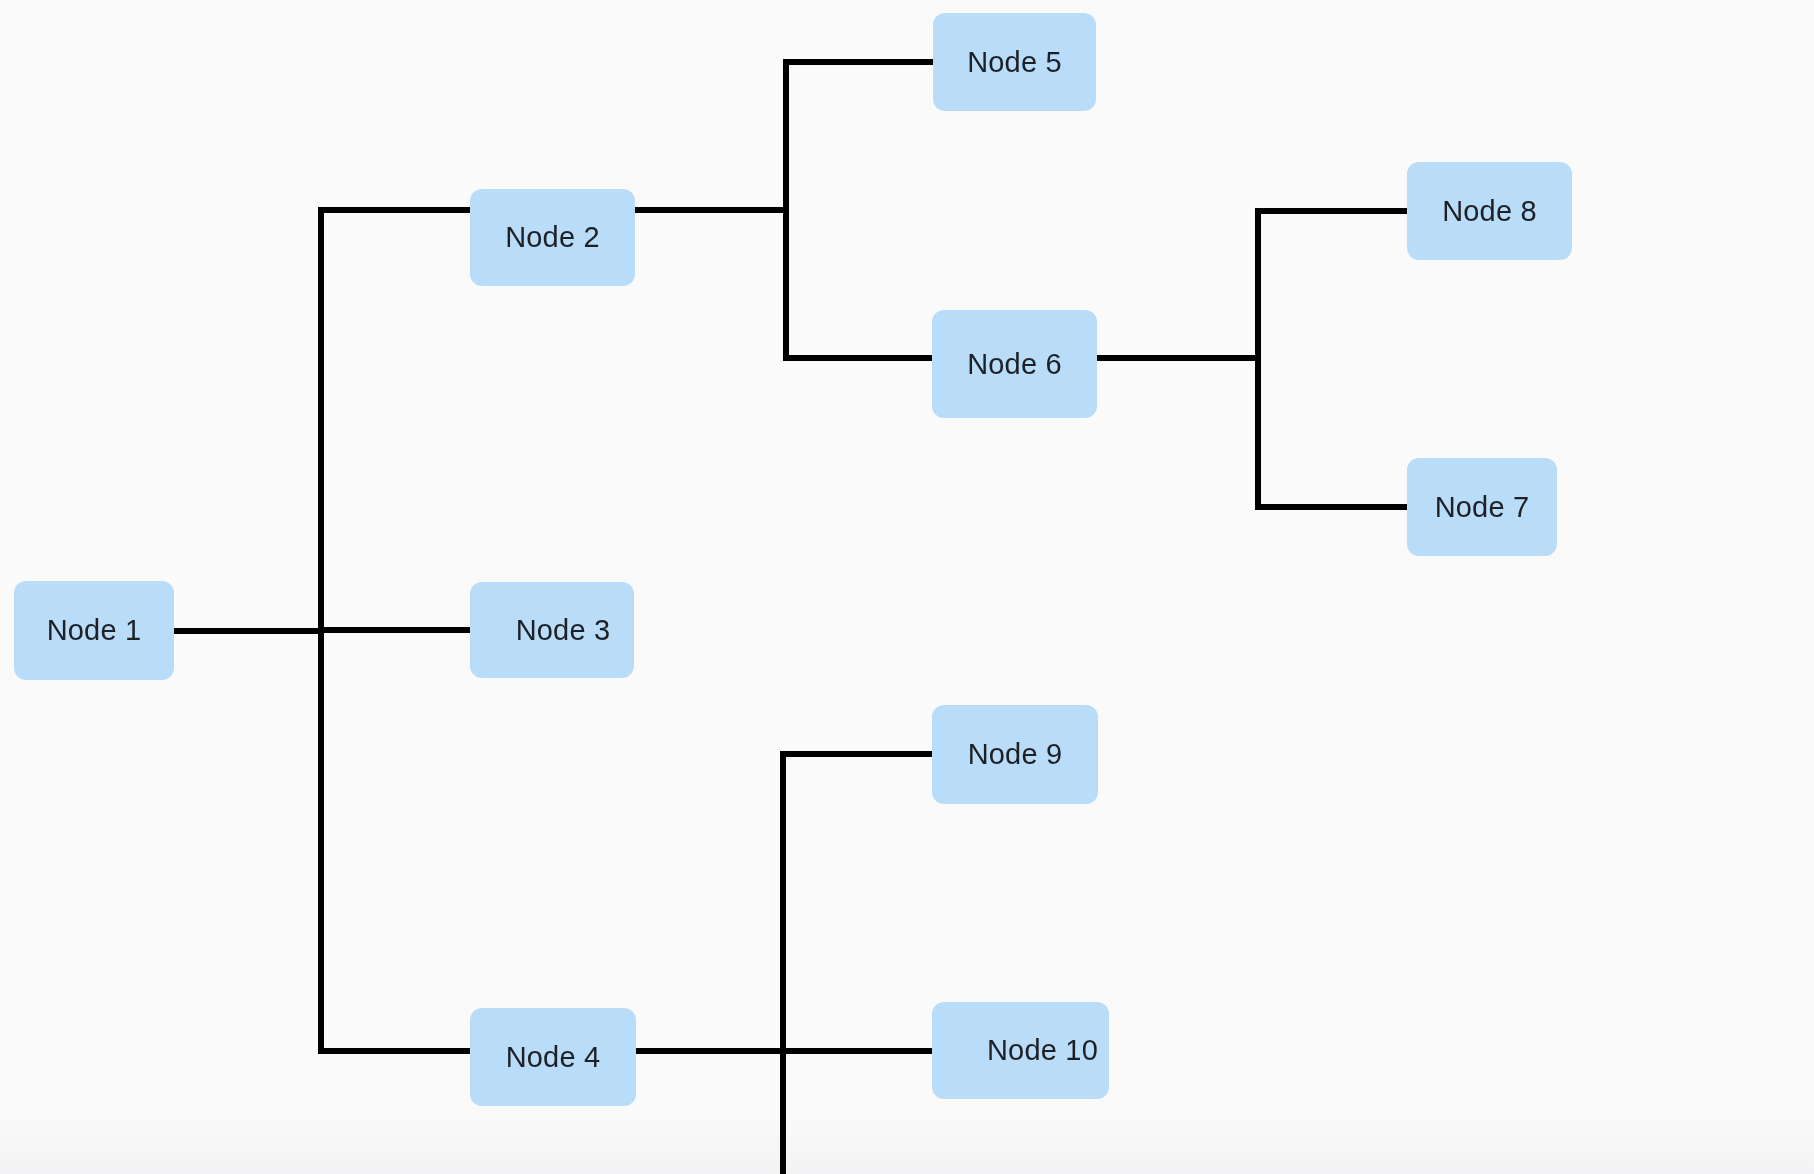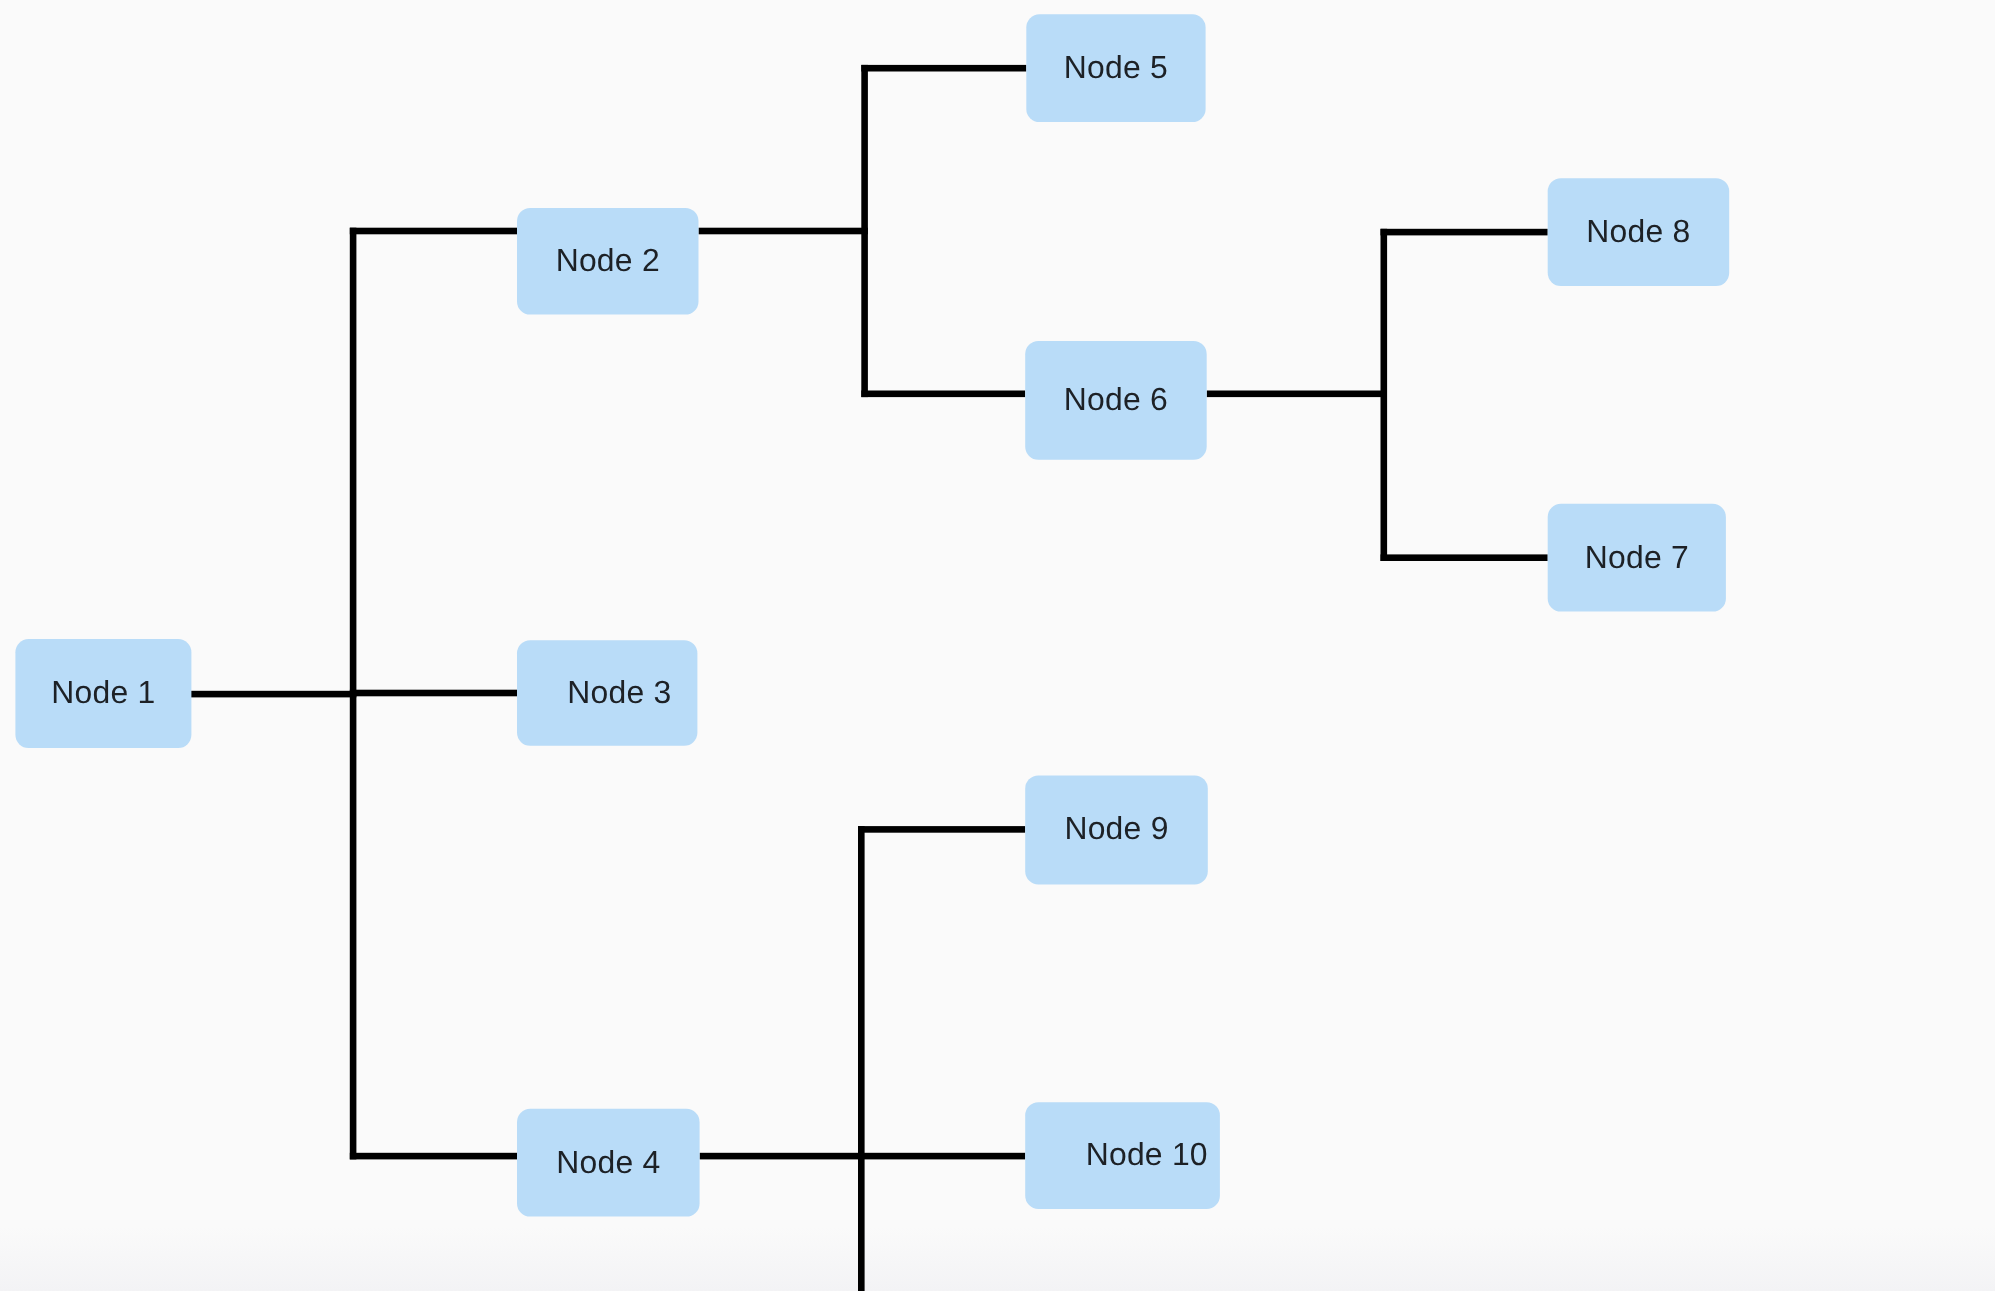--- a/index.html
+++ b/index.html
@@ -66,21 +66,21 @@
     </div>
     <div class="tree-node" style="left: 470px; top: 1008px; width: 166px; height: 98px; background: rgb(185, 220, 248); border-radius: 12px;">
       <span class="node-label" style="color: rgb(29, 33, 38);">Node 4</span>
     </div>
     <div class="tree-node" style="left: 933px; top: 13px; width: 163px; height: 98px; background: rgb(185, 220, 248); border-radius: 12px;">
       <span class="node-label" style="color: rgb(29, 33, 38);">Node 5</span>
     </div>
     <div class="tree-node" style="left: 932px; top: 310px; width: 165px; height: 108px; background: rgb(185, 220, 248); border-radius: 12px;">
       <span class="node-label" style="color: rgb(29, 33, 38);">Node 6</span>
     </div>
-    <div class="tree-node" style="left: 1407px; top: 458px; width: 162px; height: 98px; background: rgb(185, 220, 248); border-radius: 12px;">
+    <div class="tree-node" style="left: 1407px; top: 458px; width: 150px; height: 98px; background: rgb(185, 220, 248); border-radius: 12px;">
       <span class="node-label" style="color: rgb(29, 33, 38);">Node 7</span>
     </div>
     <div class="tree-node" style="left: 1407px; top: 162px; width: 165px; height: 98px; background: rgb(185, 220, 248); border-radius: 12px;">
       <span class="node-label" style="color: rgb(29, 33, 38);">Node 8</span>
     </div>
     <div class="tree-node" style="left: 932px; top: 705px; width: 166px; height: 99px; background: rgb(185, 220, 248); border-radius: 12px;">
       <span class="node-label" style="color: rgb(29, 33, 38);">Node 9</span>
     </div>
     <div class="tree-node" style="left: 932px; top: 1002px; width: 177px; height: 97px; background: rgb(185, 220, 248); border-radius: 12px;">
       <span class="node-label" style="color: rgb(29, 33, 38); margin-left: 44px;">Node 10</span>

